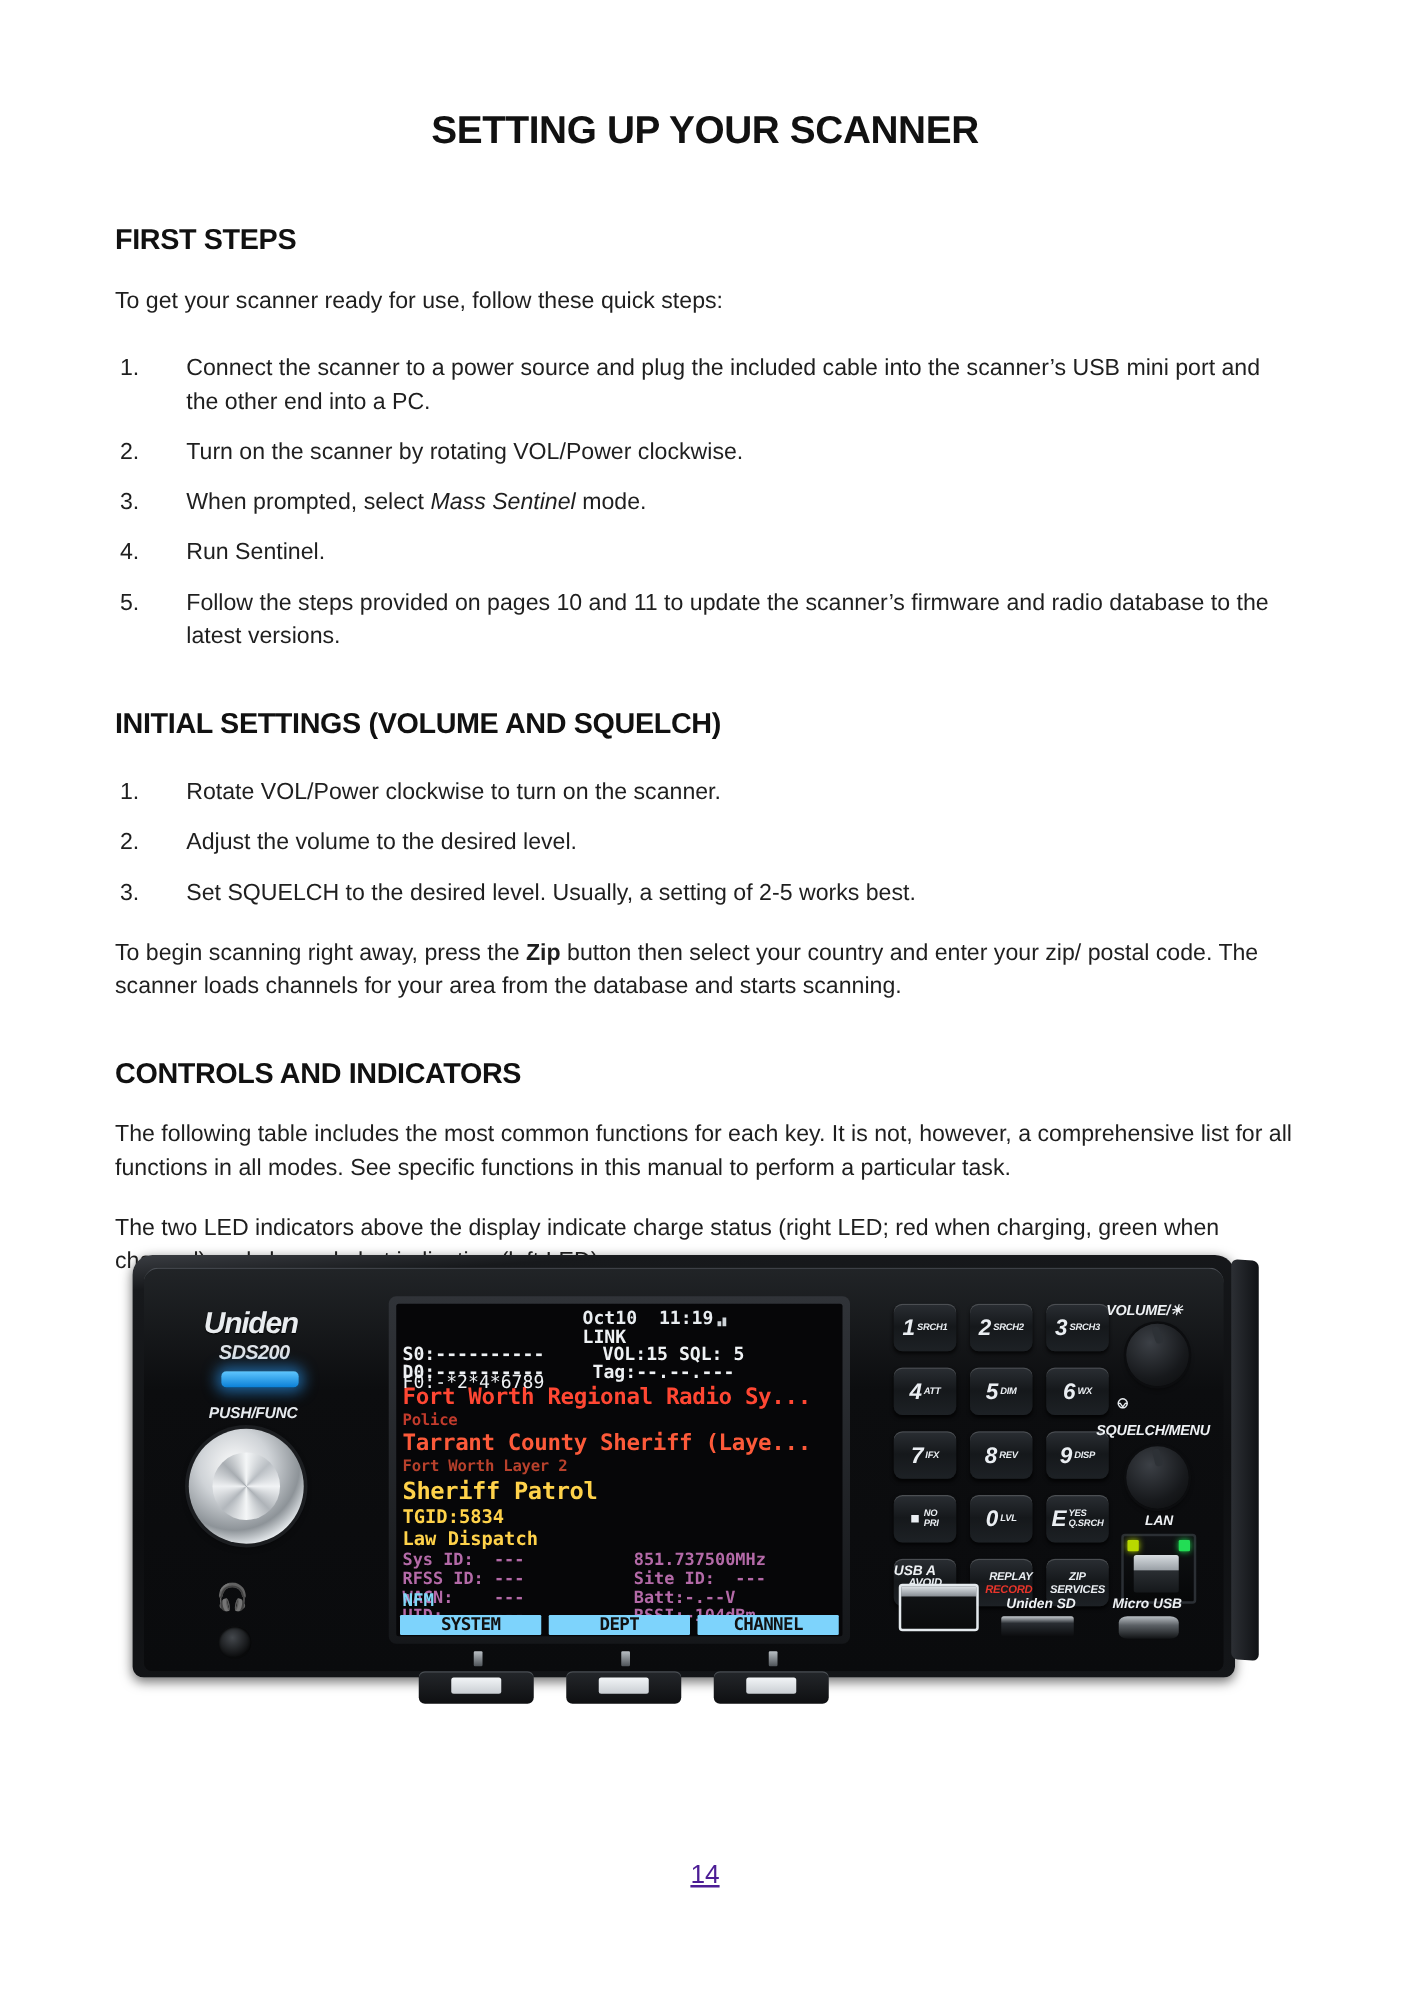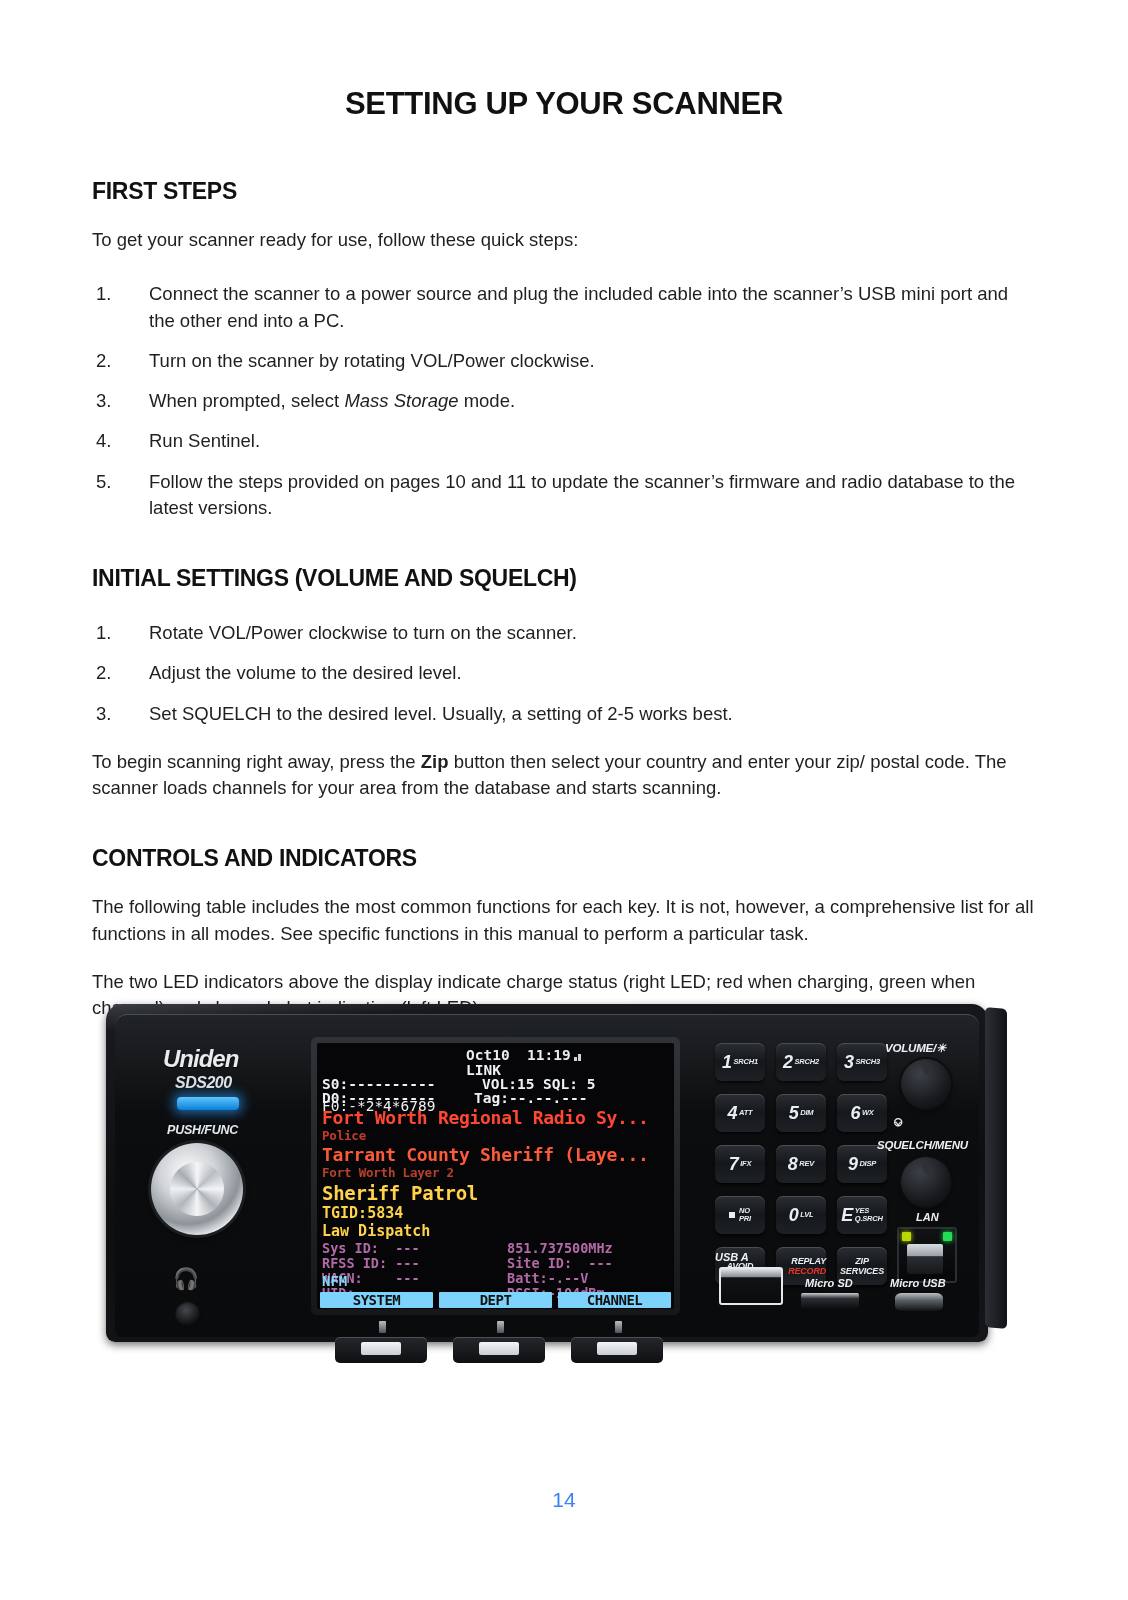--- a/index.html
+++ b/index.html
@@ -339,21 +339,21 @@
   .musb-label { left:775px; top:262px; }
   .musb {
     position:absolute; left:780px; top:278px;
     width:48px; height:18px;
     background:linear-gradient(180deg,#b9bfc4,#5c6166 40%,#111315);
     border-radius:7px/5px;
   }
 
   .page-num {
     position:absolute; left:0; right:0; top:1488px;
-    text-align:center; font-size:21px; color:#3b82f6;
+    text-align:center; font-size:21px; color:#4c1d95;text-decoration:underline;
   }
 </style>
 </head>
 <body>
 
 <div class="page">
 
   <h1 class="doc-title">SETTING UP YOUR SCANNER</h1>
 
   <div class="s1">
@@ -363,21 +363,21 @@
       <li>
         <span class="num">1.</span>
         <span>Connect the scanner to a power source and plug the included cable into the scanner’s USB mini port and the other end into a PC.</span>
       </li>
       <li>
         <span class="num">2.</span>
         <span>Turn on the scanner by rotating VOL/Power clockwise.</span>
       </li>
       <li>
         <span class="num">3.</span>
-        <span>When prompted, select </span><span class="it">Mass Storage</span><span> mode.</span>
+        <span>When prompted, select </span><span class="it">Mass Sentinel</span><span> mode.</span>
       </li>
       <li>
         <span class="num">4.</span>
         <span>Run Sentinel.</span>
       </li>
       <li>
         <span class="num">5.</span>
         <span>Follow the steps provided on pages 10 and 11 to update the scanner’s firmware and radio database to the latest versions.</span>
       </li>
     </ol>
@@ -560,21 +560,21 @@
       <div class="sq-knob"></div>
       <div class="lan-label">LAN</div>
       <div class="lan-port">
         <span class="ledL"></span>
         <span class="ledR"></span>
         <span class="jack"></span>
       </div>
 
       <div class="port-label usba-label">USB A</div>
       <div class="usba"></div>
-      <div class="port-label sd-label">Micro SD</div>
+      <div class="port-label sd-label">Uniden SD</div>
       <div class="sd"></div>
       <div class="port-label musb-label">Micro USB</div>
       <div class="musb"></div>
 
     </div>
   </div>
 
   <div class="page-num">14</div>
 
 </div>

